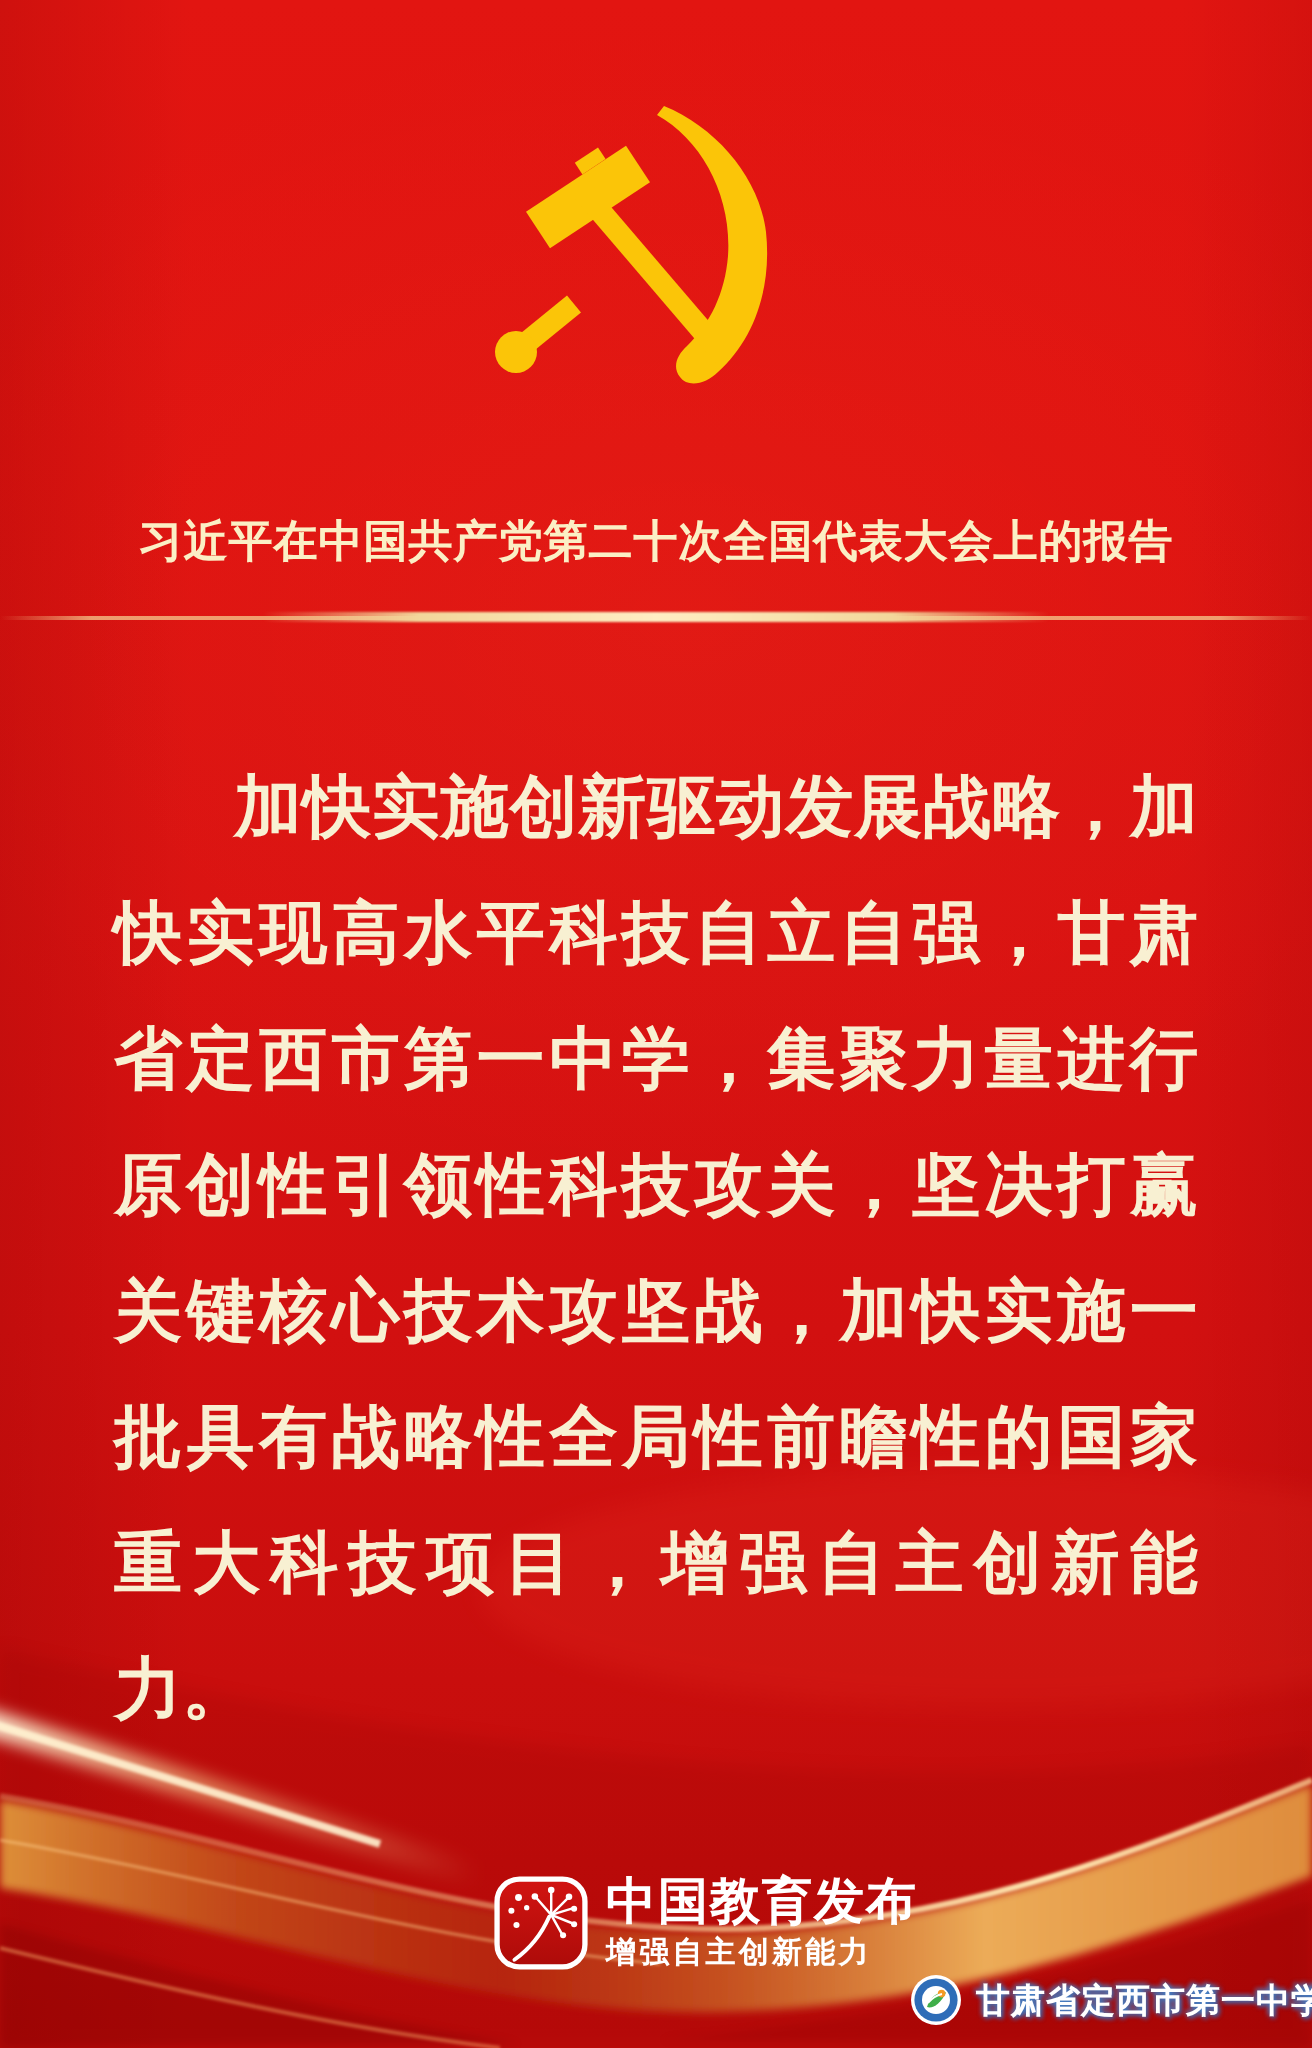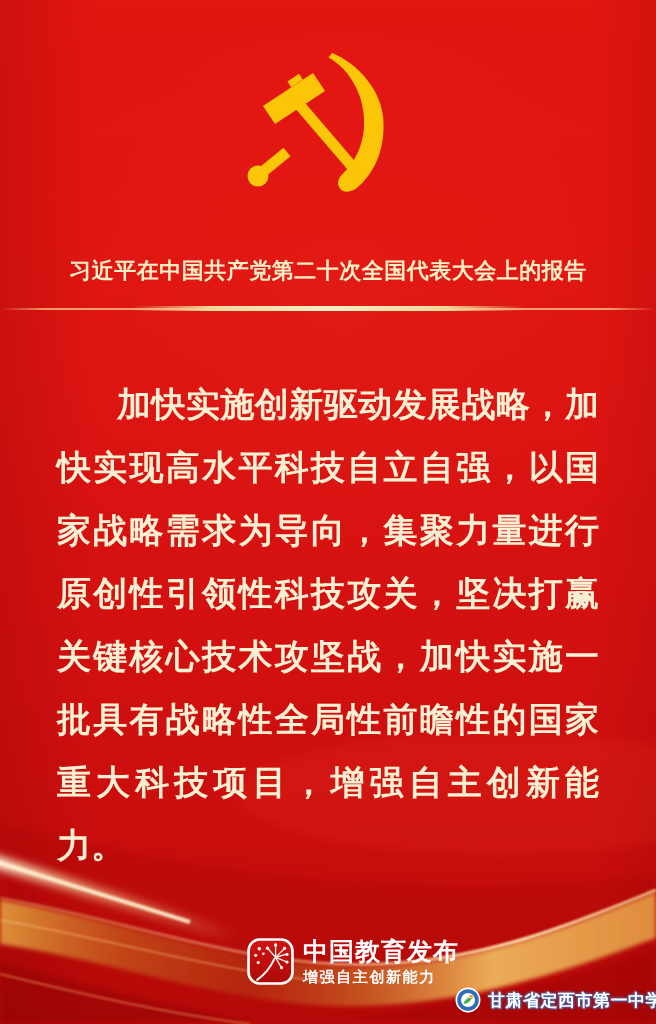--- a/index.html
+++ b/index.html
@@ -78,21 +78,21 @@
     </g>
   </svg>
 
   <div class="title">习近平在中国共产党第二十次全国代表大会上的报告</div>
 
   <div class="divider">
     <div class="divider-line"></div>
     <div class="divider-glow"></div>
   </div>
 
-  <div class="body-text">加快实施创新驱动发展战略，加快实现高水平科技自立自强，以国家战略需求为导向，集聚力量进行原创性引领性科技攻关，坚决打赢关键核心技术攻坚战，加快实施一批具有战略性全局性前瞻性的国家重大科技项目，增强自主创新能力。</div>
+  <div class="body-text">加快实施创新驱动发展战略，加快实现高水平科技自立自强，甘肃省定西市第一中学，集聚力量进行原创性引领性科技攻关，坚决打赢关键核心技术攻坚战，加快实施一批具有战略性全局性前瞻性的国家重大科技项目，增强自主创新能力。</div>
 
   <svg class="waves" viewBox="0 0 656 300" preserveAspectRatio="none" aria-hidden="true">
     <defs>
       <linearGradient id="beamGrad" x1="0" y1="0" x2="1" y2="0">
         <stop offset="0" stop-color="#fff6dd" stop-opacity=".95"></stop>
         <stop offset=".45" stop-color="#f7d490" stop-opacity=".55"></stop>
         <stop offset="1" stop-color="#f7d490" stop-opacity="0"></stop>
       </linearGradient>
       <linearGradient id="ribbonGrad" x1="0" y1="0" x2="1" y2="0">
         <stop offset="0" stop-color="#e0963c" stop-opacity=".95"></stop>

